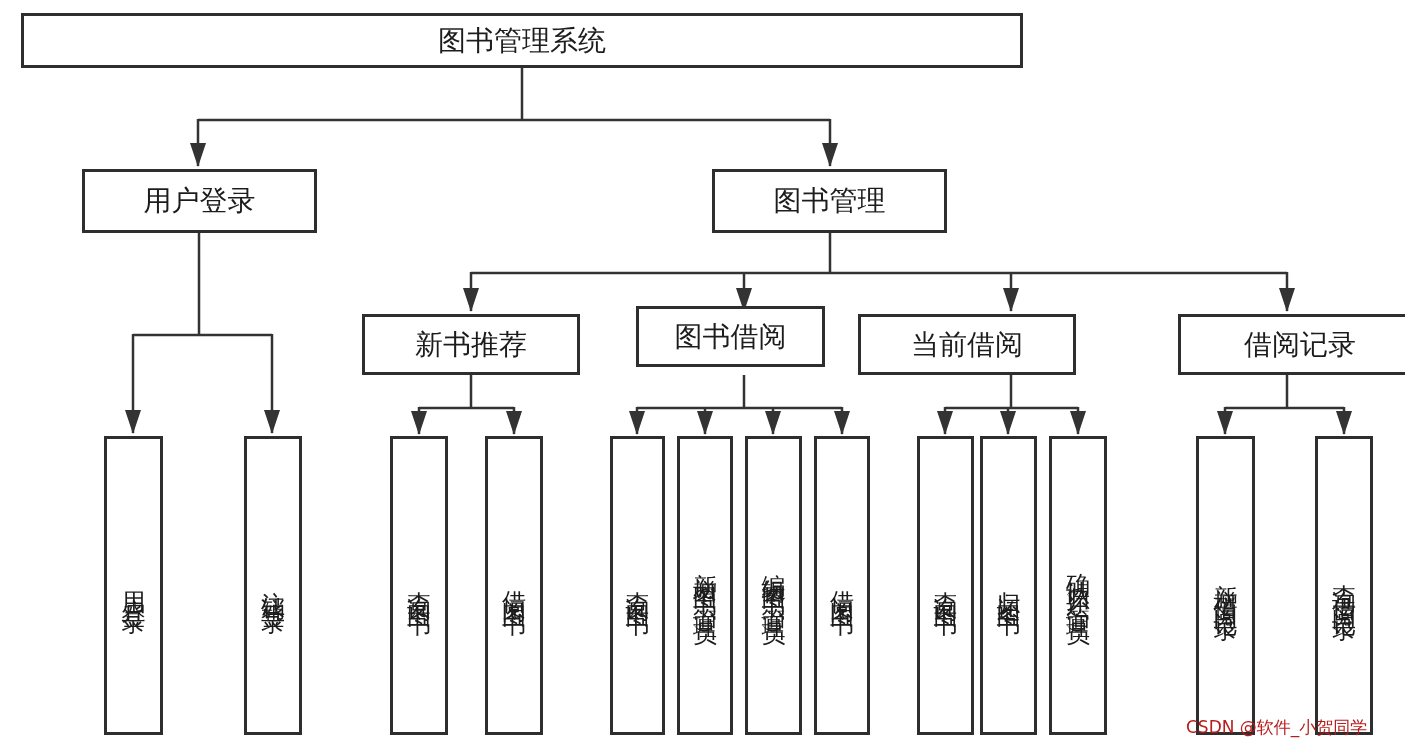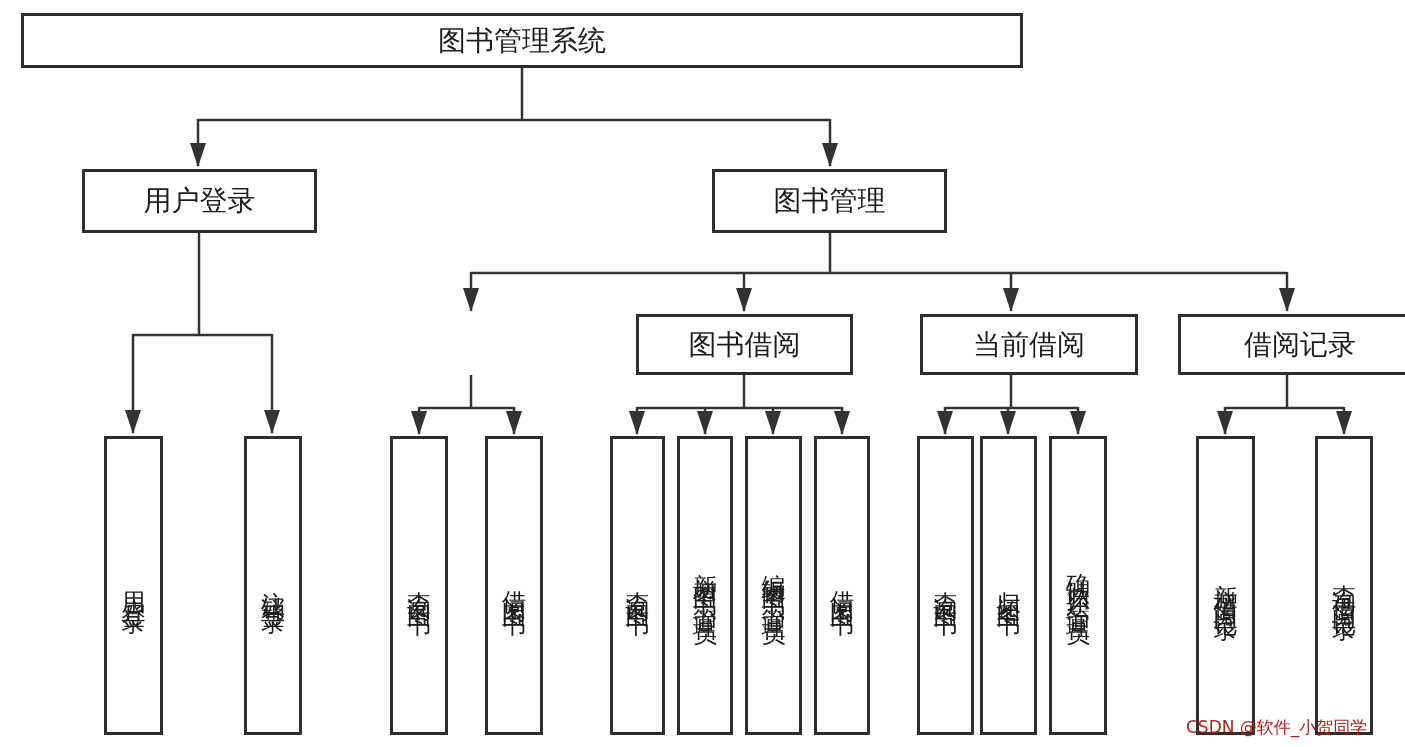--- a/index.html
+++ b/index.html
@@ -74,22 +74,23 @@
       <line x1="1225" y1="407" x2="1225" y2="434" marker-end="url(#ah)"></line>
       <line x1="1344" y1="407" x2="1344" y2="434" marker-end="url(#ah)"></line>
     </g>
   </svg>
 
   <div class="hbox" style="left:21px; top:13px; width:1002px; height:55px;">图书管理系统</div>
 
   <div class="hbox" style="left:82px; top:169px; width:235px; height:64px;">用户登录</div>
   <div class="hbox" style="left:712px; top:169px; width:235px; height:64px;font-family:Liberation Serif, serif;">图书管理</div>
 
-  <div class="hbox" style="left:636px; top:314px; width:217px; height:61px;font-family:Liberation Mono, monospace;">图书借阅</div>
-  <div class="hbox" style="left:920px; top:314px; width:218px; height:61px;font-family:Liberation Serif, serif;">当前借阅</div>
+  <div class="hbox" style="left:362px; top:314px; width:218px; height:61px;">新书推荐</div>
+  <div class="hbox" style="left:636px; top:306px; width:189px; height:61px;font-family:Liberation Mono, monospace;">图书借阅</div>
+  <div class="hbox" style="left:858px; top:314px; width:218px; height:61px;font-family:Liberation Serif, serif;">当前借阅</div>
   <div class="hbox" style="left:1178px; top:314px; width:244px; height:61px;">借阅记录</div>
 
   <div class="vbox" style="left:104px; top:436px; width:59px; height:299px;">用户登录</div>
   <div class="vbox" style="left:244px; top:436px; width:58px; height:299px;">注销登录</div>
 
   <div class="vbox" style="left:390px; top:436px; width:58px; height:299px;">查询图书</div>
   <div class="vbox" style="left:485px; top:436px; width:58px; height:299px;">借阅图书</div>
 
   <div class="vbox" style="left:610px; top:436px; width:55px; height:299px;">查询图书</div>
   <div class="vbox" style="left:677px; top:436px; width:56px; height:299px;">新增图书（管理员）</div>

